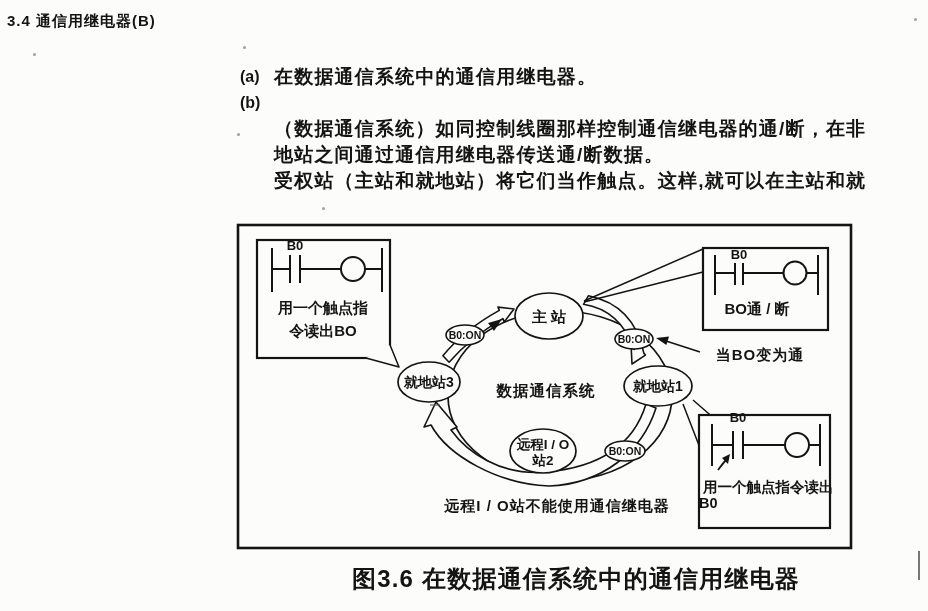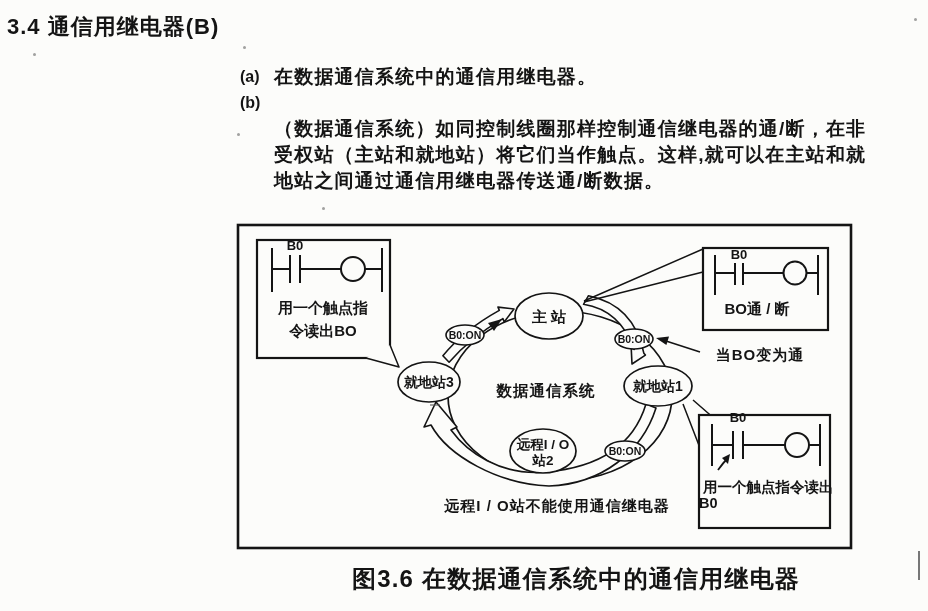--- a/index.html
+++ b/index.html
@@ -1,21 +1,21 @@
 <!DOCTYPE html>
 <html><head>
 <meta charset="utf-8">
 <style>
   html,body{margin:0;padding:0;background:#e8e8e6;}
   #page{
     position:relative;width:928px;height:611px;background:#fcfcfa;
     font-family:"Liberation Sans",sans-serif;color:#141414;overflow:hidden;
   }
   .sec-title{
-    position:absolute;left:7px;top:12px;font-size:22px;font-weight:bold;
+    position:absolute;left:7px;top:12px;font-size:15px;font-weight:bold;
     letter-spacing:1px;white-space:nowrap;
   }
   .body-block{position:absolute;left:240px;top:64px;width:686px;}
   .pline{display:flex;height:26px;line-height:26px;font-size:19px;
     font-weight:600;letter-spacing:1.2px;white-space:nowrap;}
   .pmark{width:34px;flex:0 0 34px;font-size:16px;letter-spacing:0;font-weight:600;}
   .fig-caption{
     position:absolute;left:352px;top:563px;font-size:24px;font-weight:bold;
     letter-spacing:1.2px;white-space:nowrap;
   }
@@ -37,25 +37,25 @@
     </div>
     <div class="pline">
       <span class="pmark">(b)</span>
     </div>
     <div class="pline">
       <span class="pmark"></span>
       <span>（数据通信系统）如同控制线圈那样控制通信继电器的通/断，在非</span>
     </div>
     <div class="pline">
       <span class="pmark"></span>
-      <span>受权站（主站和就地站）将它们当作触点。这样,就可以在主站和就</span>
+      <span>地站之间通过通信用继电器传送通/断数据。</span>
     </div>
     <div class="pline">
       <span class="pmark"></span>
-      <span>地站之间通过通信用继电器传送通/断数据。</span>
+      <span>受权站（主站和就地站）将它们当作触点。这样,就可以在主站和就</span>
     </div>
   </div>
 
   <svg width="928" height="611" viewBox="0 0 928 611" style="position:absolute;left:0;top:0;" fill="none" stroke-linecap="butt">
 
     <rect x="238" y="225" width="613" height="323" fill="#fcfcfa" stroke="#141414" stroke-width="2.6"></rect>
 
     <ellipse cx="560" cy="396" rx="112" ry="85" stroke="#141414" stroke-width="1.7"></ellipse>
 
     <path stroke="#141414" stroke-width="1.6" fill="#fcfcfa" stroke-linejoin="round" d="M 646,404 C 632,450 592,468 546,472 C 500,476 467,452 451,430 L 457,427 L 436,402 L 424,427 L 431,425 C 448,456 498,484 549,486 C 602,484 642,452 656,408 Z"></path>

